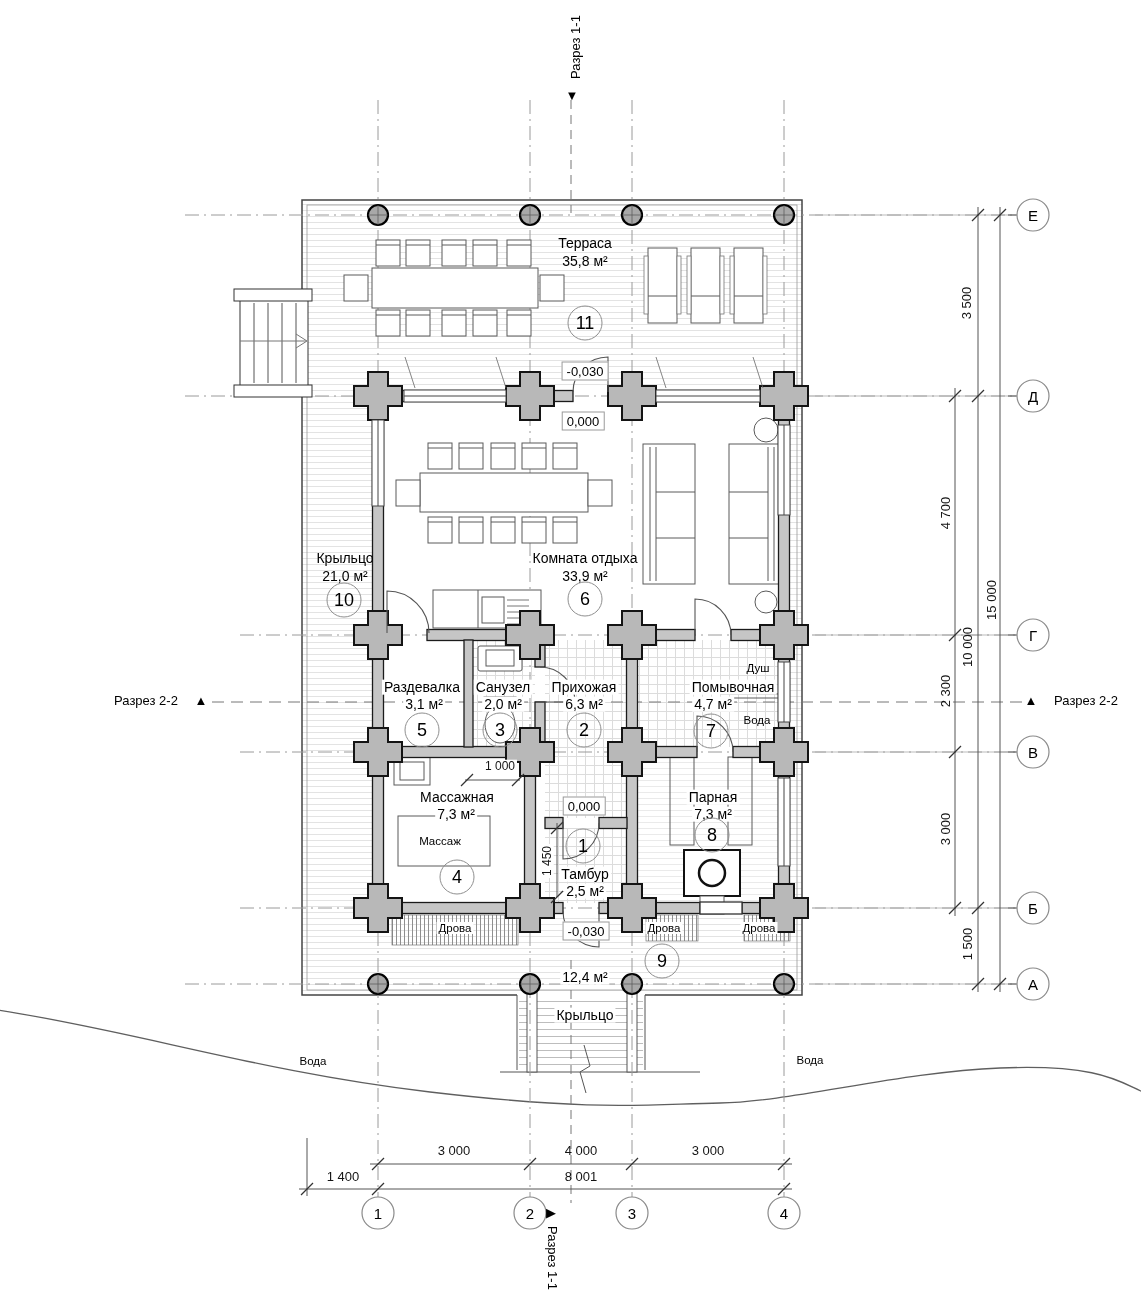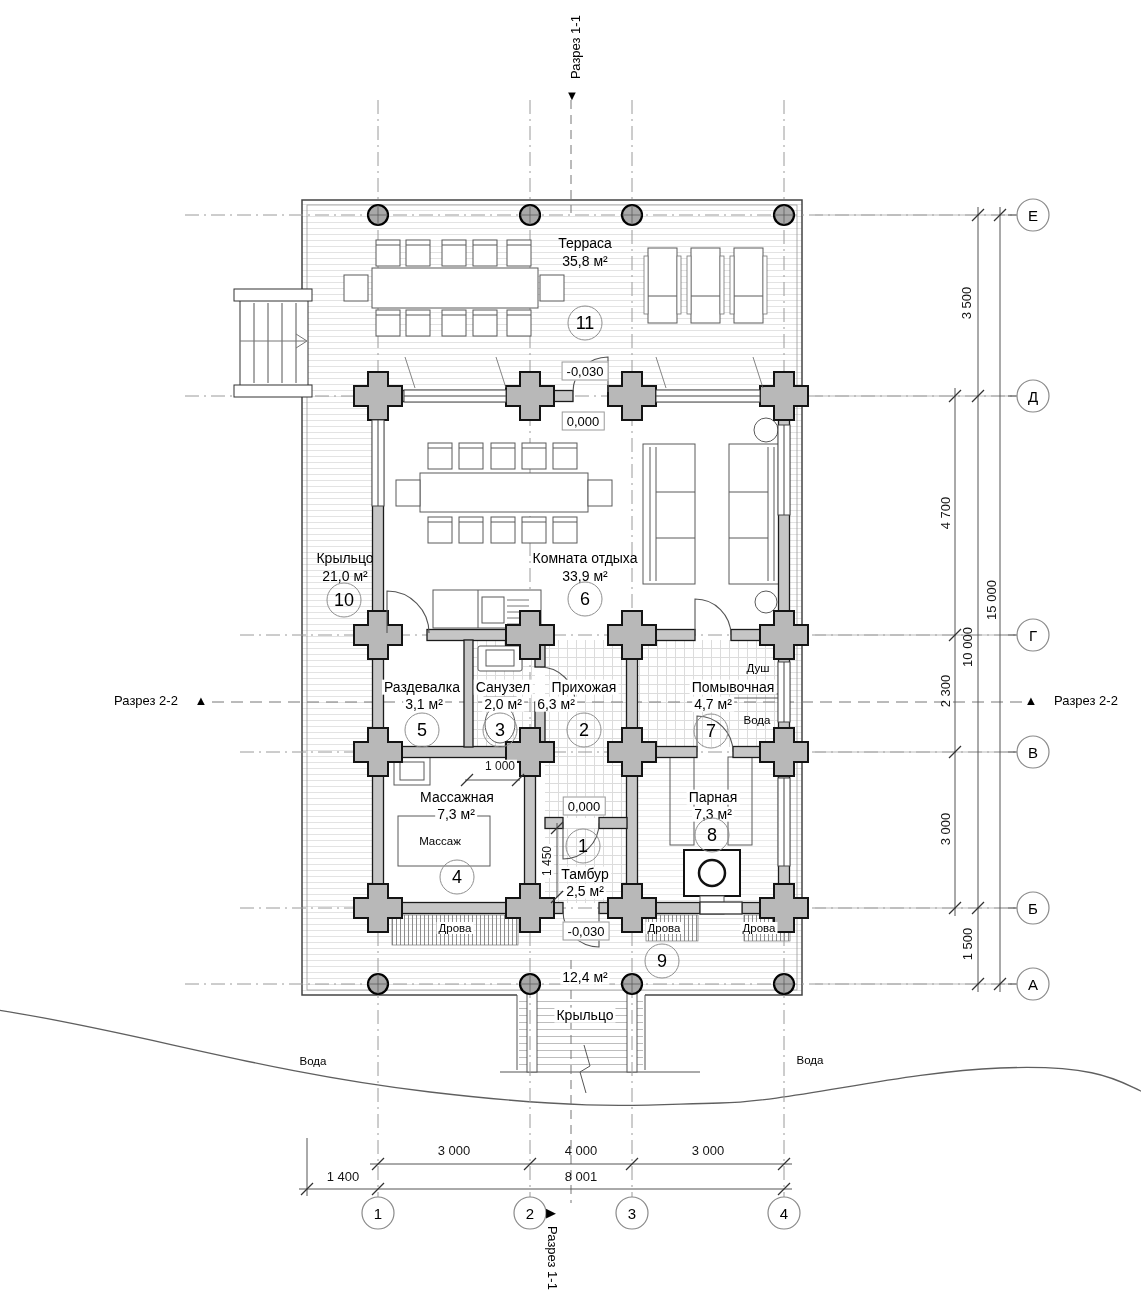--- a/index.html
+++ b/index.html
@@ -332,21 +332,21 @@
 <div class="lbl" style="left:585px;top:261px">35,8 м²</div>
 <div class="lbl" style="left:585px;top:558px">Комната отдыха</div>
 <div class="lbl" style="left:585px;top:576px">33,9 м²</div>
 <div class="lbl" style="left:345px;top:558px">Крыльцо</div>
 <div class="lbl" style="left:345px;top:576px">21,0 м²</div>
 <div class="lbl whitebg" style="left:422px;top:687px">Раздевалка</div>
 <div class="lbl whitebg" style="left:424px;top:704px">3,1 м²</div>
 <div class="lbl whitebg" style="left:503px;top:687px">Санузел</div>
 <div class="lbl whitebg" style="left:503px;top:704px">2,0 м²</div>
 <div class="lbl whitebg" style="left:584px;top:687px">Прихожая</div>
-<div class="lbl whitebg" style="left:556px;top:704px">6,3 м²</div>
+<div class="lbl whitebg" style="left:584px;top:704px">6,3 м²</div>
 <div class="lbl whitebg" style="left:733px;top:687px">Помывочная</div>
 <div class="lbl whitebg" style="left:713px;top:704px">4,7 м²</div>
 <div class="lbl whitebg" style="left:457px;top:797px">Массажная</div>
 <div class="lbl whitebg" style="left:456px;top:814px">7,3 м²</div>
 <div class="lbl whitebg" style="left:713px;top:797px">Парная</div>
 <div class="lbl whitebg" style="left:713px;top:814px">7,3 м²</div>
 <div class="lbl whitebg" style="left:585px;top:874px">Тамбур</div>
 <div class="lbl whitebg" style="left:585px;top:891px">2,5 м²</div>
 <div class="lbl whitebg" style="left:585px;top:1015px">Крыльцо</div>
 <div class="lbl whitebg" style="left:585px;top:977px">12,4 м²</div>

